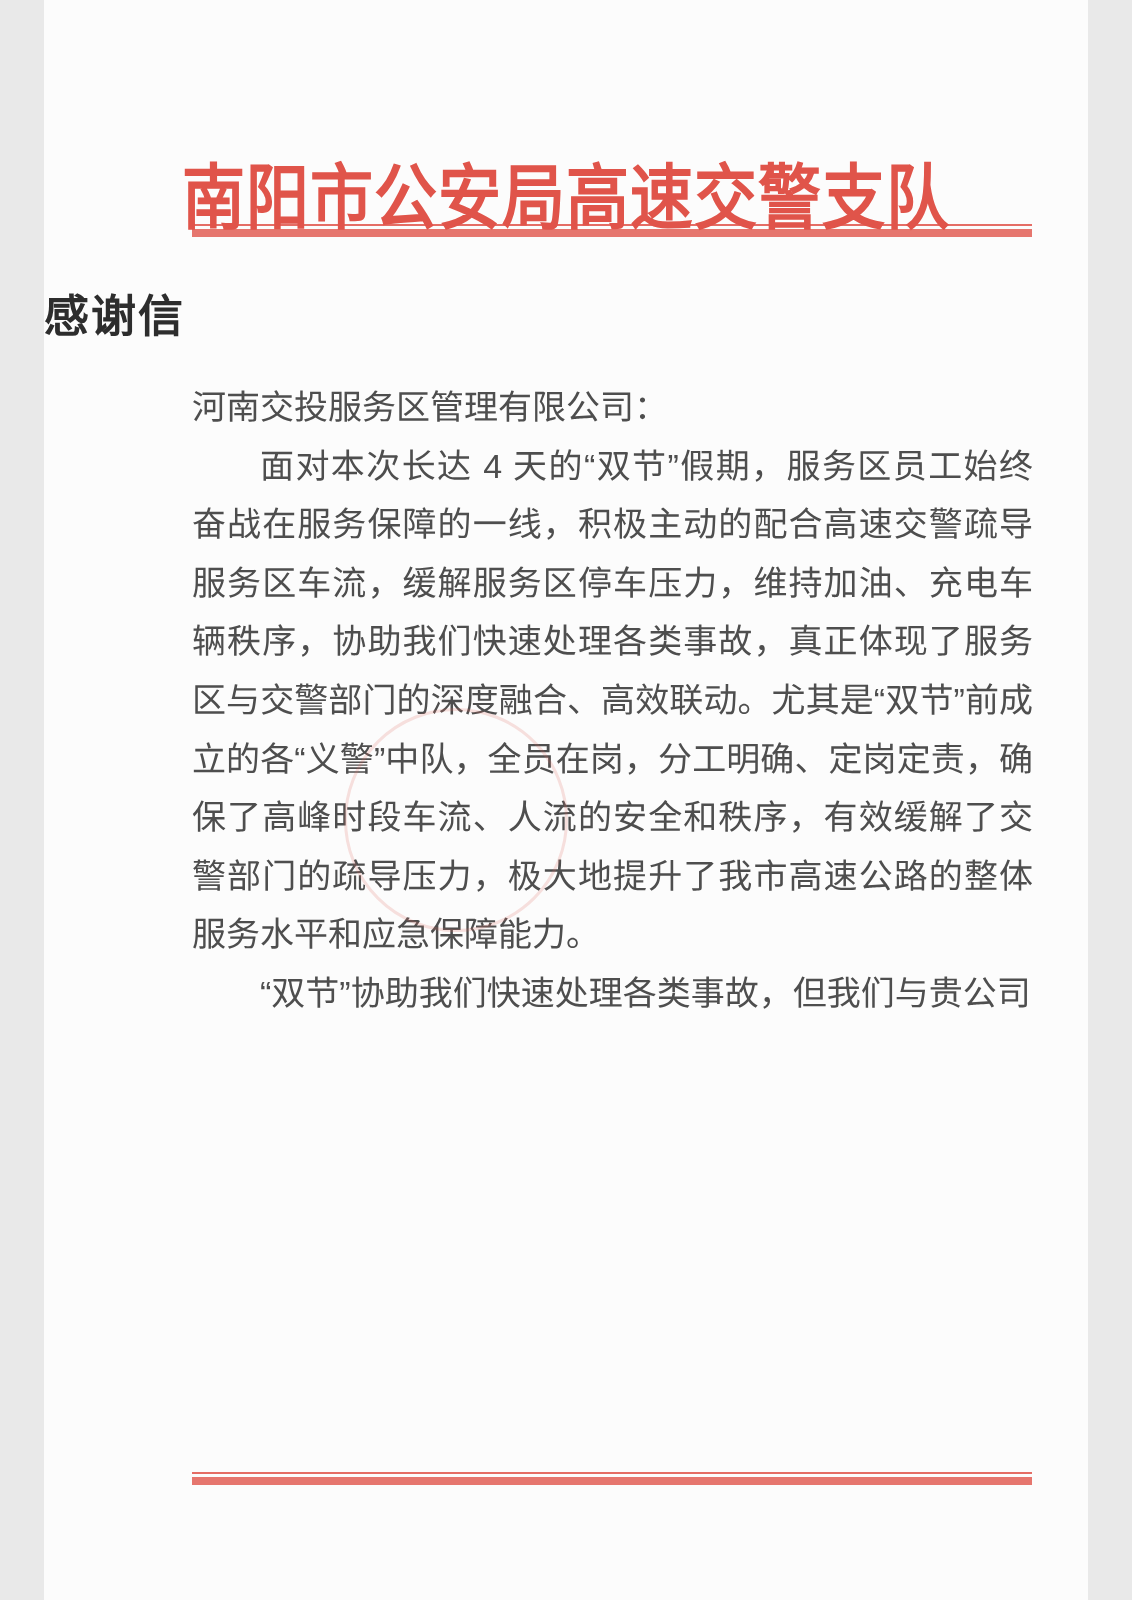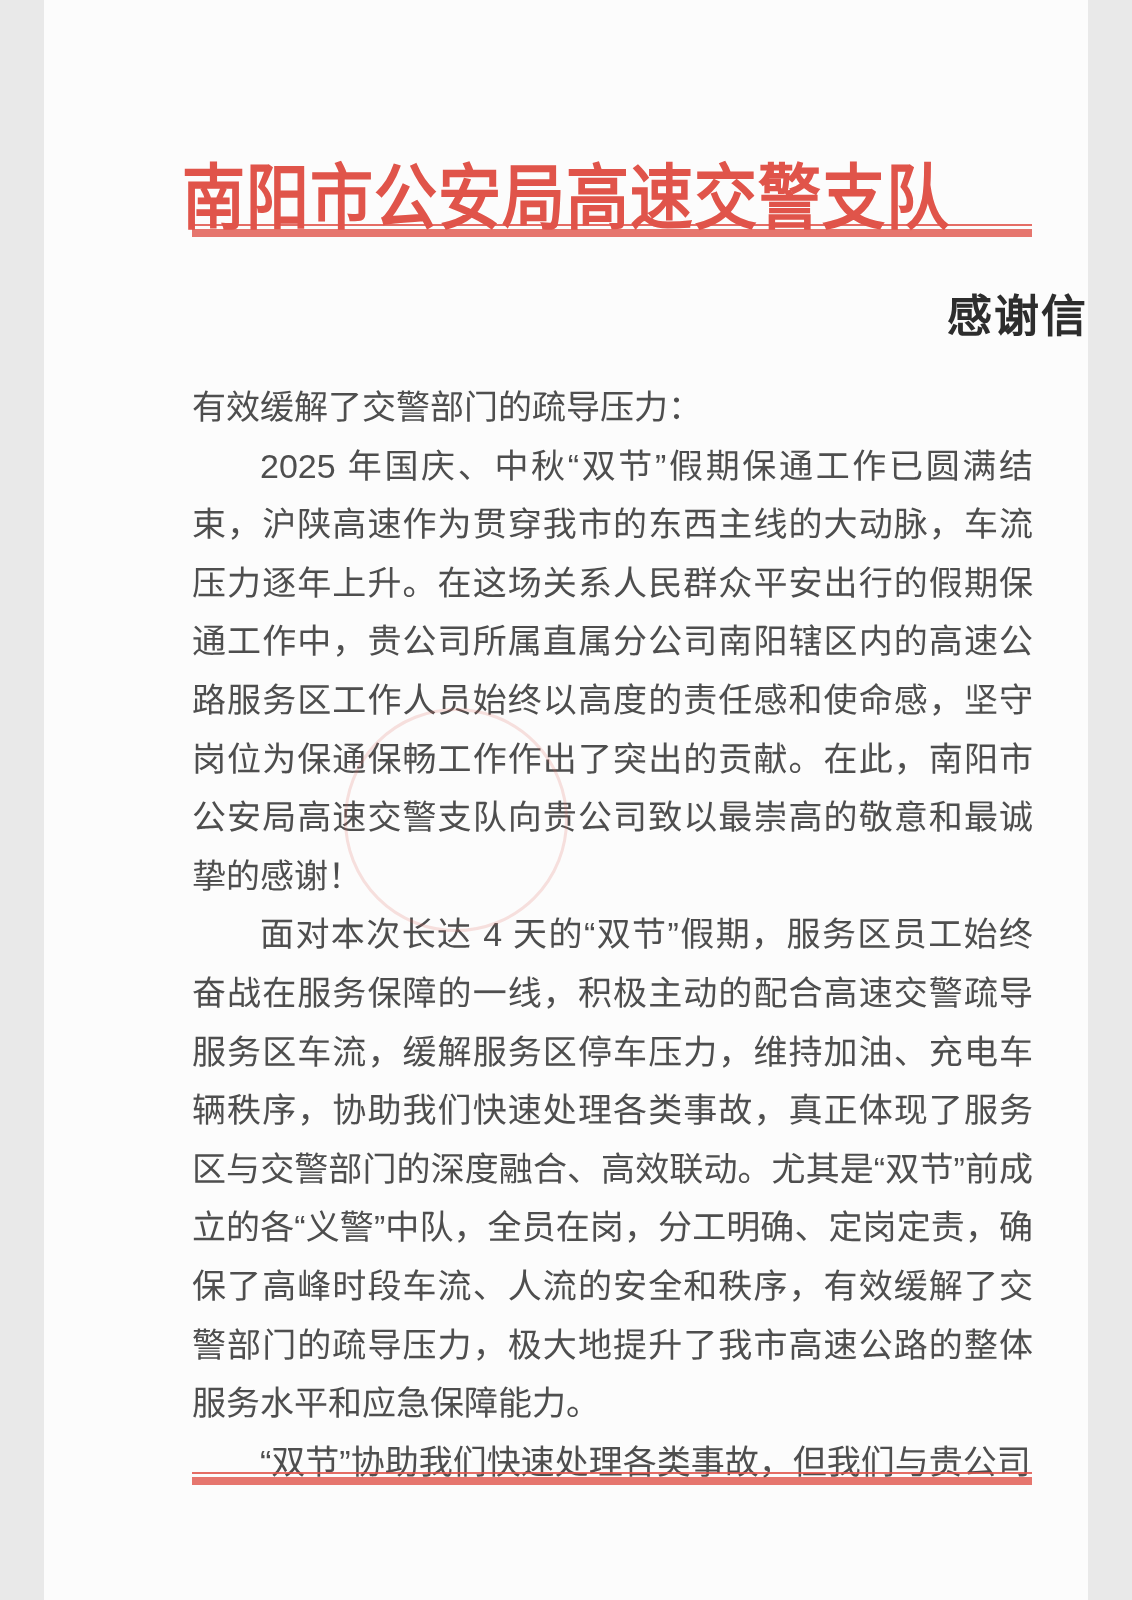--- a/index.html
+++ b/index.html
@@ -29,21 +29,21 @@
     left:148px;width:840px;
   }
   .rule-top{top:224px;}
   .rule-bottom{top:1472px;}
   .rule-thin{height:2px;background:var(--accent-red,#e0544a);opacity:.85;}
   .rule-thick{height:8px;background:var(--accent-red,#e0544a);margin-top:3px;opacity:.8;}
   .letter-title{
     position:absolute;
     top:280px;left:0;right:0;
     margin:0;
-    text-align:right;
+    text-align:left;
     font-size:45px;
     font-weight:700;
     letter-spacing:2px;
     color:var(--title-text,#2d2d2d);
   }
   .letter-body{
     position:absolute;
     top:378px;left:148px;
     width:841px;
     font-size:34px;
@@ -70,22 +70,21 @@
   <h1 class="letterhead">南阳市公安局高速交警支队</h1>
 
   <div class="rule-double rule-top">
     <div class="rule-thin"></div>
     <div class="rule-thick"></div>
   </div>
 
   <h2 class="letter-title">感谢信</h2>
 
   <div class="letter-body">
-    <p class="salutation">有效缓解了交警部门的疏导压力：</p>
-    <p class="para">2025 年国庆、中秋“双节”假期保通工作已圆满结束，沪陕高速作为贯穿我市的东西主线的大动脉，车流压力逐年上升。在这场关系人民群众平安出行的假期保通工作中，贵公司所属直属分公司南阳辖区内的高速公路服务区工作人员始终以高度的责任感和使命感，坚守岗位为保通保畅工作作出了突出的贡献。在此，南阳市公安局高速交警支队向贵公司致以最崇高的敬意和最诚挚的感谢！</p>
+    <p class="salutation">河南交投服务区管理有限公司：</p>
     <p class="para">面对本次长达 4 天的“双节”假期，服务区员工始终奋战在服务保障的一线，积极主动的配合高速交警疏导服务区车流，缓解服务区停车压力，维持加油、充电车辆秩序，协助我们快速处理各类事故，真正体现了服务区与交警部门的深度融合、高效联动。尤其是“双节”前成立的各“义警”中队，全员在岗，分工明确、定岗定责，确保了高峰时段车流、人流的安全和秩序，有效缓解了交警部门的疏导压力，极大地提升了我市高速公路的整体服务水平和应急保障能力。</p>
     <p class="para">“双节”协助我们快速处理各类事故，但我们与贵公司</p>
   </div>
 
   <div class="seal-mark"></div>
 
   <div class="rule-double rule-bottom">
     <div class="rule-thin"></div>
     <div class="rule-thick"></div>
   </div>

